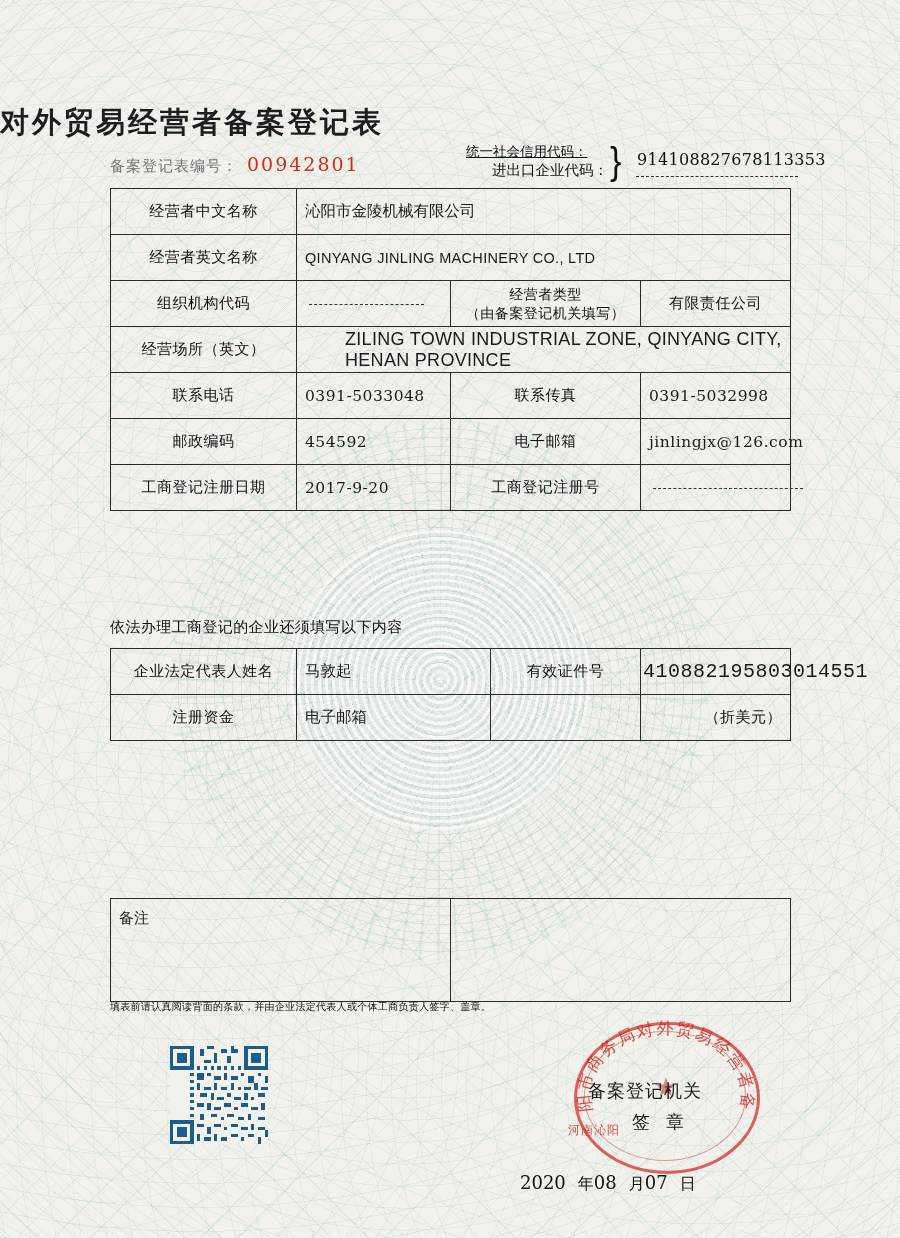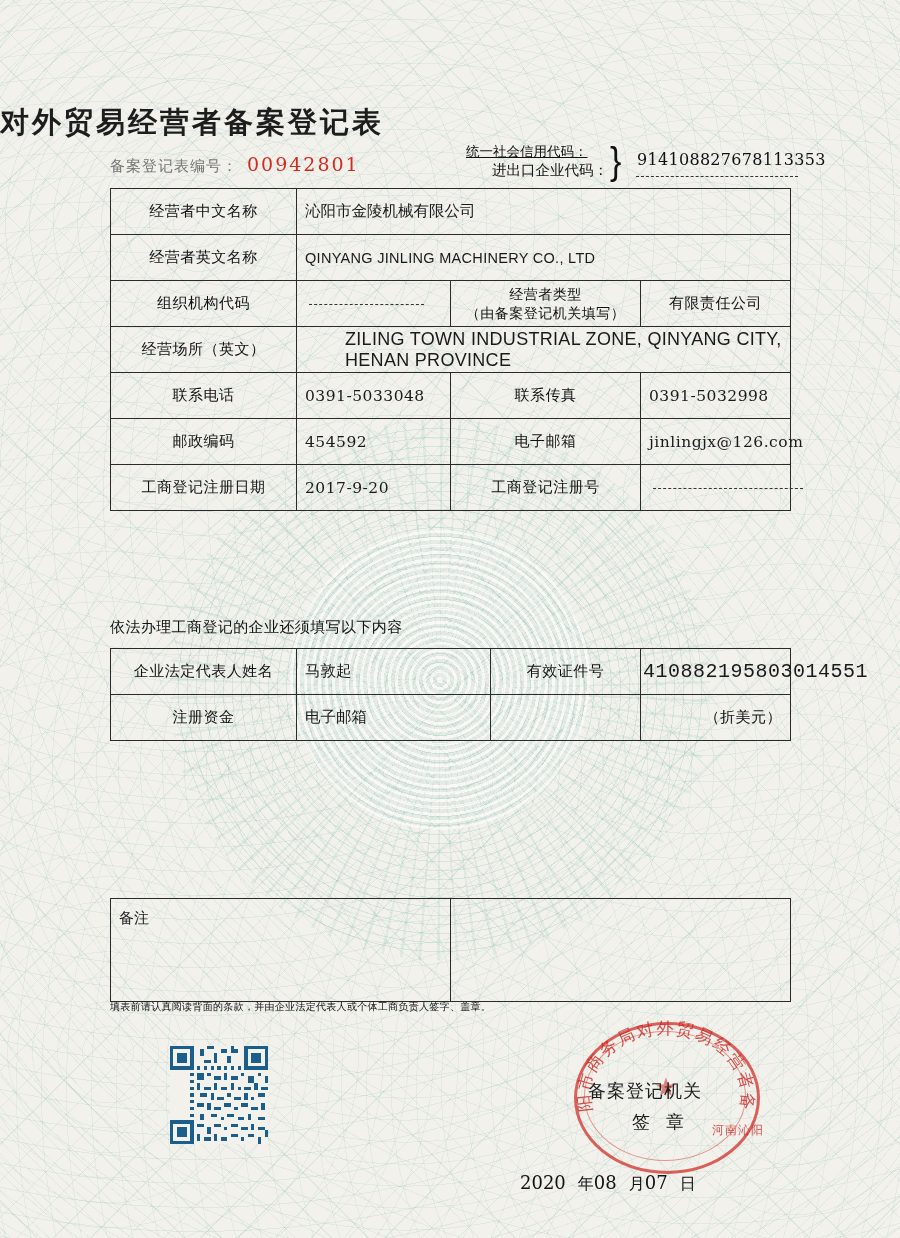--- a/index.html
+++ b/index.html
@@ -268,21 +268,21 @@
     fill: rgba(205,38,32,0.80);
     font-family: "DejaVu Sans", sans-serif;
     font-size: 17px;
     letter-spacing: 2px;
   }
   .seal-bottom {
     position: absolute;
     left: 0;
     top: 104px;
     width: 196px;
-    text-align: right;
+    text-align: left;
     color: rgba(205,38,32,0.8);
     font-family: "DejaVu Sans", sans-serif;
     font-size: 12px;
     letter-spacing: 1px;
   }
 
   .org-label {
     position: absolute;
     left: 588px;
     top: 1079px;

